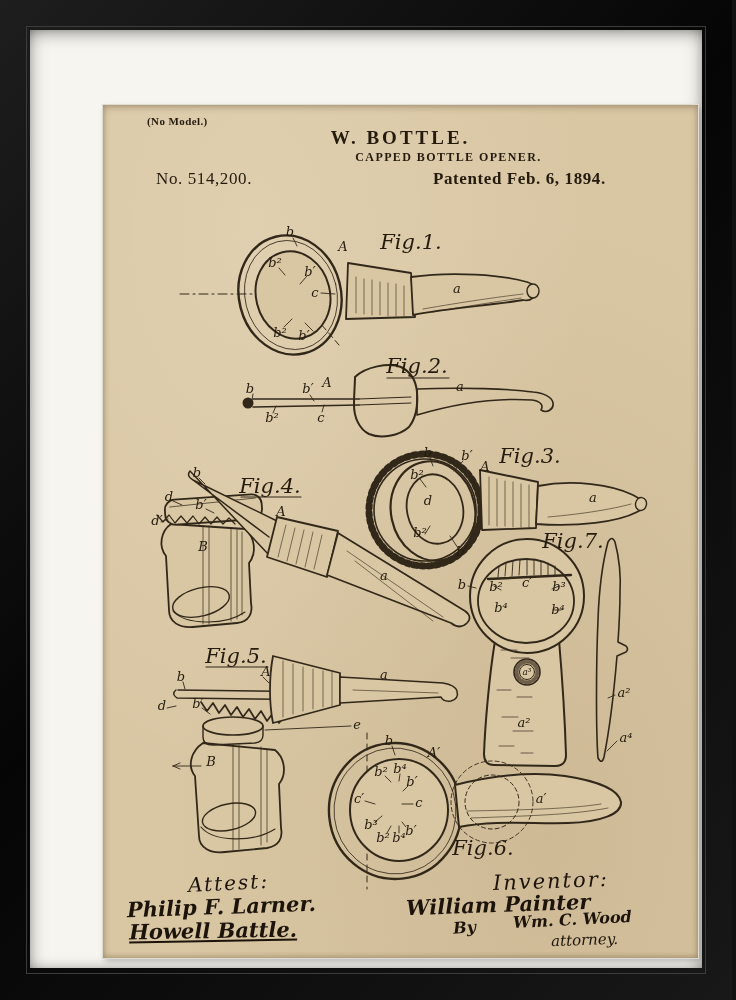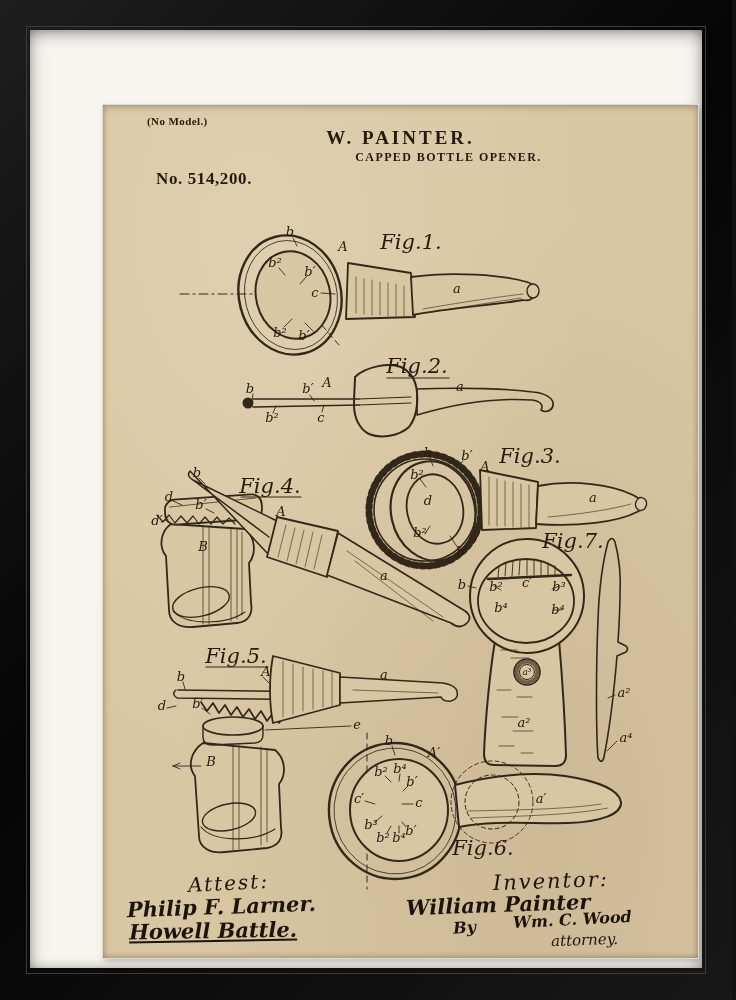--- a/index.html
+++ b/index.html
@@ -20,44 +20,45 @@
            box-shadow:0 0 0 1px #dddbd2, 2px 3px 6px rgba(0,0,0,.25);}
   .paper{position:absolute;inset:0;background-color:#d9c6a3;
          background-image:radial-gradient(ellipse at 25% 15%,rgba(255,250,235,.18),rgba(255,255,255,0) 55%),
                           radial-gradient(ellipse at 75% 85%,rgba(122,96,48,.12),rgba(0,0,0,0) 60%);
          box-shadow:inset 0 2px 7px rgba(70,55,25,.35), inset 0 -2px 5px rgba(70,55,25,.2);}
   .ink{color:#241b0e;}
   .hdr{position:absolute;left:0;width:100%;text-align:center;}
   .model-note{position:absolute;left:44px;top:10px;font-size:11px;font-weight:bold;letter-spacing:.4px;}
   .name{top:22px;font-size:19px;font-weight:bold;letter-spacing:3px;}
   .title{top:45px;font-size:12px;font-weight:bold;letter-spacing:1.4px;padding-left:48px;}
-  .number{position:absolute;left:53px;top:64px;font-size:17px;font-weight:bold;letter-spacing:.6px;}
+  .number{position:absolute;left:53px;top:64px;font-size:17px;font-weight:normal;letter-spacing:.6px;}
   .date{position:absolute;left:330px;top:64px;font-size:17px;font-weight:bold;letter-spacing:.6px;}
   .canvas{position:absolute;inset:0;}
   .s{stroke:#32281a;fill:none;stroke-linecap:round;stroke-linejoin:round;}
   .f{fill:#d9c6a3;}
   .pl{font:italic 13px "DejaVu Serif",serif;fill:#241b0e;text-anchor:middle;}
   .pls{font:italic 9px "DejaVu Serif",serif;fill:#241b0e;text-anchor:middle;}
   .fl{font:italic 21px "DejaVu Serif",serif;fill:#241b0e;text-anchor:middle;}
   .sig{position:absolute;font-family:"DejaVu Serif",serif;font-style:italic;color:#1c140a;white-space:nowrap;}
 </style>
 </head>
 <body>
 
 <div class="scene">
   <div class="frame"></div>
   <div class="frame-bevel"></div>
   <div class="mat">
     <div class="opening">
       <div class="paper ink">
 
         <div class="model-note">(No Model.)</div>
-        <div class="hdr name">W. PAINTER.</div>
+        <div class="hdr name">W. BOTTLE.</div>
         <div class="hdr title">CAPPED BOTTLE OPENER.</div>
         <div class="number">No. 514,200.</div>
+        <div class="date">Patented Feb. 6, 1894.</div>
 
         <svg class="canvas" viewBox="0 0 595 853">
           <defs>
             <pattern id="hd" patternUnits="userSpaceOnUse" width="4" height="4" patternTransform="rotate(45)">
               <rect width="4" height="4" fill="#cdb globalization"></rect>
               <rect width="4" height="4" fill="#cdb994"></rect>
               <line x1="0" y1="0" x2="0" y2="4" stroke="#32281a" stroke-width="1.6"></line>
             </pattern>
             <pattern id="hl" patternUnits="userSpaceOnUse" width="5" height="5" patternTransform="rotate(45)">
               <rect width="5" height="5" fill="#d9c6a3"></rect>

